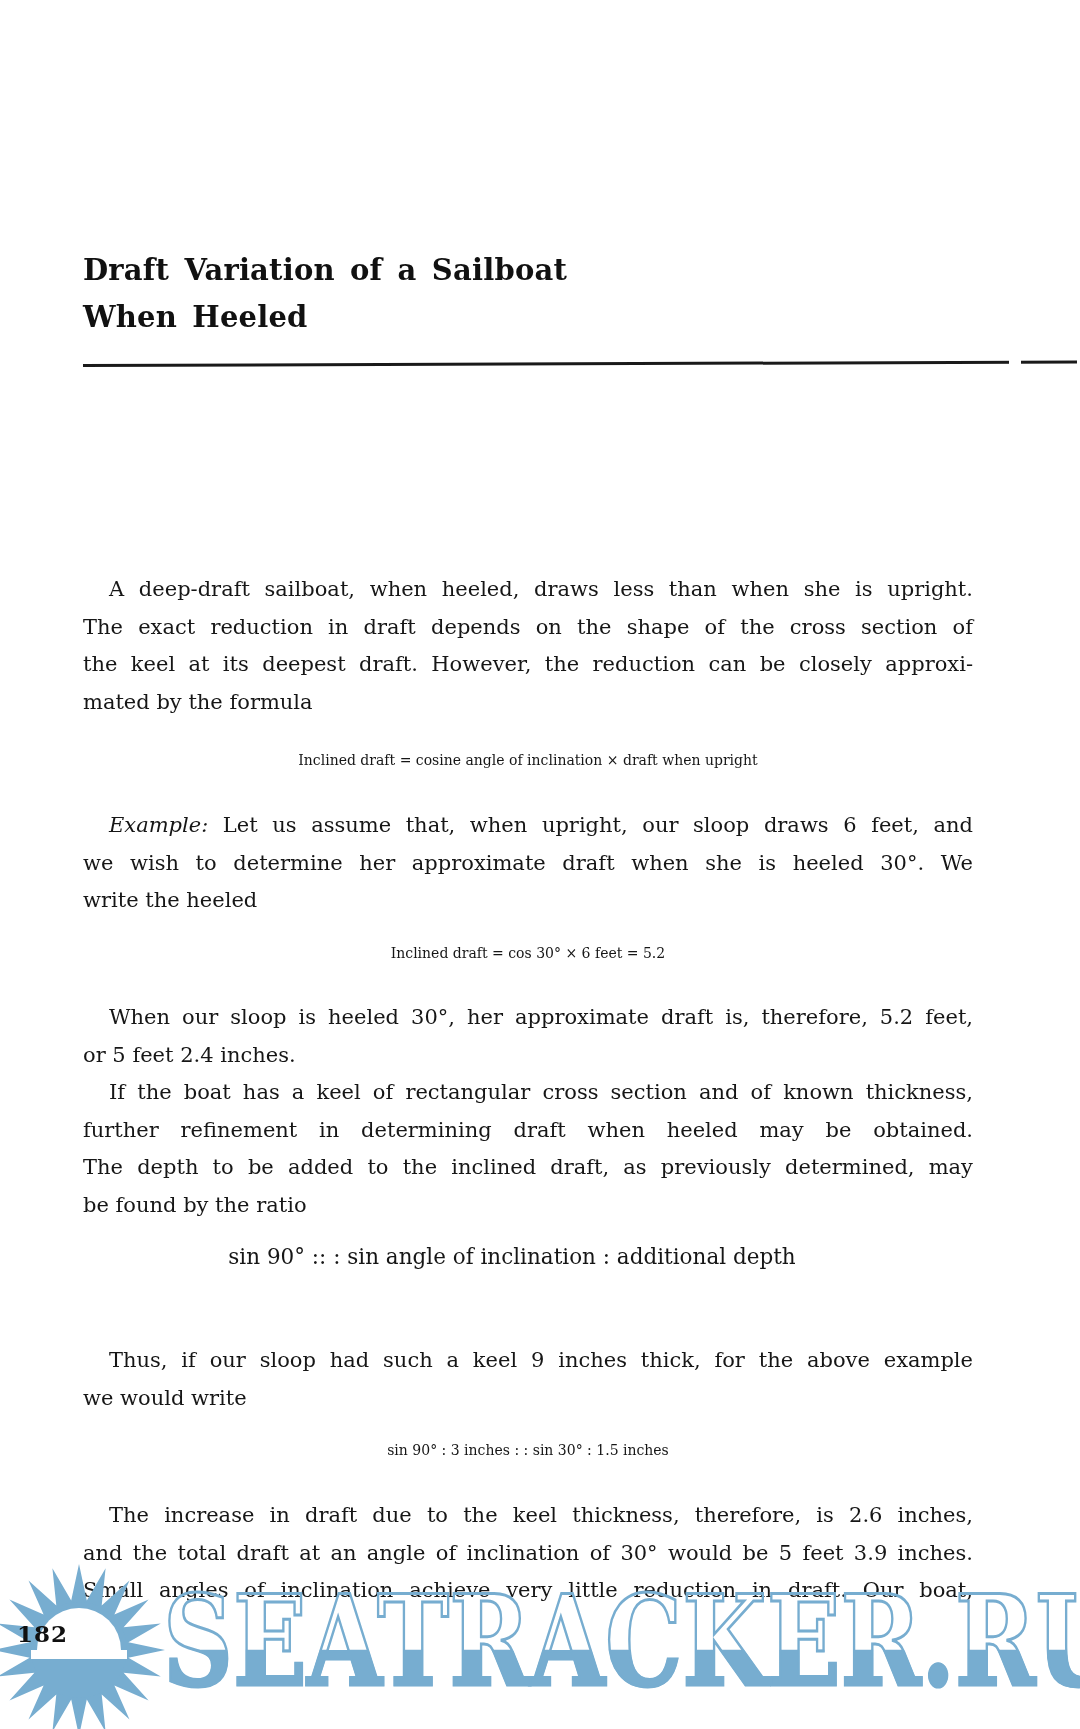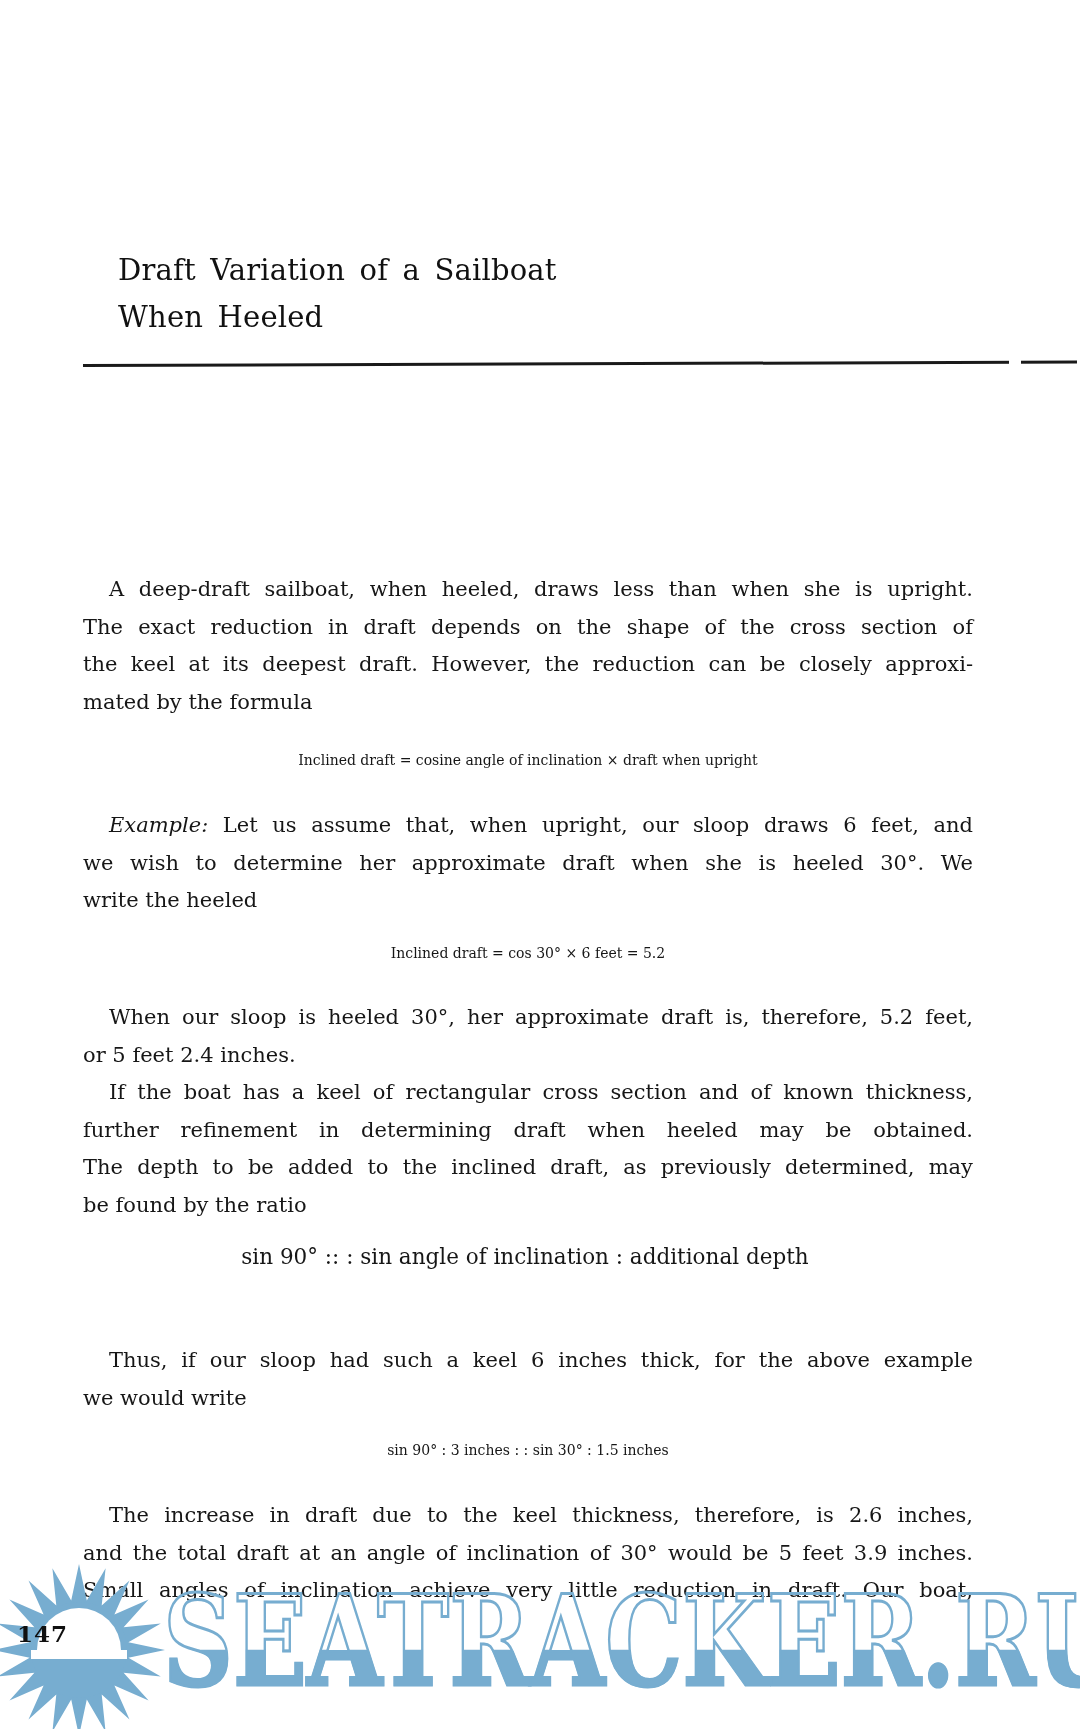--- a/index.html
+++ b/index.html
@@ -6,45 +6,44 @@
   .page{
     position:relative;
     width:1080px;height:1729px;
     background:#ffffff;
     overflow:hidden;
     font-family:"DejaVu Serif", serif;
     color:#161616;
   }
   .title{
     position:absolute;left:83px;top:247px;
-    font-size:29px;font-weight:normal;line-height:47px;
+    font-size:29px;font-weight:bold;line-height:47px;
     letter-spacing:0.2px;word-spacing:5px;
     color:#111;
-    margin-left:35px;
   }
   .rule{
     position:absolute;left:83px;top:364px;width:994px;height:2.5px;
     background:linear-gradient(to right,#1a1a1a 0%,#1a1a1a 93.2%,transparent 93.2%,transparent 94.4%,#1a1a1a 94.4%,#1a1a1a 100%);
     transform:rotate(-0.2deg);transform-origin:left center;
   }
   .body-block{
     position:absolute;left:83px;width:890px;
     font-size:21px;line-height:37.5px;
   }
   .tline{white-space:normal;}
   .tline.just{text-align:justify;text-align-last:justify;}
   .tline.left{text-align:left;}
   .tline.indent{text-indent:26px;}
   .tline i{font-style:italic;}
   .formula{
     position:absolute;left:83px;width:890px;
     font-size:14px;line-height:37.5px;text-align:center;
   }
   .formula-row{
-    position:absolute;left:80px;width:890px;
+    position:absolute;left:67px;width:890px;
     display:flex;justify-content:center;align-items:flex-end;
     font-size:21.5px;line-height:37.5px;
   }
   .frac{display:inline-flex;flex-direction:column;align-items:center;margin:0 10px;}
   .frac .num{line-height:30px;padding:0 8px;}
   .frac .bar{width:100%;height:0;border-top:2.2px solid #161616;}
   .frac .den{line-height:30px;padding-top:6px;}
   .page-number{
     position:absolute;left:17px;top:1620px;
     font-size:23px;font-weight:bold;color:#101010;z-index:6;
@@ -108,33 +107,33 @@
       <div class="tline just">The depth to be added to the inclined draft, as previously determined, may</div>
       <div class="tline left">be found by the ratio</div>
     </div>
 
   <div class="formula-row" style="top:1238px">
     <span>sin 90° :</span>
     <span>: : sin angle of inclination : additional depth</span>
   </div>
 
   <div class="body-block" style="top:1342px">
-      <div class="tline just indent">Thus, if our sloop had such a keel 6 inches thick, for the above example</div>
+      <div class="tline just indent">Thus, if our sloop had such a keel 9 inches thick, for the above example</div>
       <div class="tline left">we would write</div>
     </div>
 
   <div class="formula" style="top:1432px">sin 90° : 3 inches : : sin 30° : 1.5 inches</div>
 
   <div class="body-block" style="top:1497px">
       <div class="tline just indent">The increase in draft due to the keel thickness, therefore, is 2.6 inches,</div>
       <div class="tline just">and the total draft at an angle of inclination of 30° would be 5 feet 3.9 inches.</div>
       <div class="tline just">Small angles of inclination achieve very little reduction in draft. Our boat,</div>
     </div>
 
-  <div class="page-number">147</div>
+  <div class="page-number">182</div>
 
   <svg class="sun" width="175" height="175" viewBox="0 0 175 175">
     <path id="sun-star" fill="#77add0" d="M79.2,37.6 L87.0,1.0 L94.8,37.6 L94.8,37.6 L113.6,5.2 L109.7,42.4 L109.7,42.4 L137.5,17.4 L122.4,51.6 L122.4,51.6 L156.6,36.5 L131.6,64.3 L131.6,64.3 L168.8,60.4 L136.4,79.2 L136.4,79.2 L173.0,87.0 L136.4,94.8 L136.4,94.8 L168.8,113.6 L131.6,109.7 L131.6,109.7 L156.6,137.5 L122.4,122.4 L122.4,122.4 L137.5,156.6 L109.7,131.6 L109.7,131.6 L113.6,168.8 L94.8,136.4 L94.8,136.4 L87.0,173.0 L79.2,136.4 L79.2,136.4 L60.4,168.8 L64.3,131.6 L64.3,131.6 L36.5,156.6 L51.6,122.4 L51.6,122.4 L17.4,137.5 L42.4,109.7 L42.4,109.7 L5.2,113.6 L37.6,94.8 L37.6,94.8 L1.0,87.0 L37.6,79.2 L37.6,79.2 L5.2,60.4 L42.4,64.3 L42.4,64.3 L17.4,36.5 L51.6,51.6 L51.6,51.6 L36.5,17.4 L64.3,42.4 L64.3,42.4 L60.4,5.2 L79.2,37.6 Z"></path>
     <circle cx="87" cy="87" r="48" fill="#77add0"></circle>
     <path d="M 45 87 A 42 42 0 0 1 129 87 Z" fill="#ffffff"></path>
     <rect x="39" y="87" width="96" height="9" fill="#ffffff"></rect>
   </svg>
 
   <div class="watermark" style="--wm-color: #77add0;">
     <span class="layer outline">SEATRACKER.RU</span>

